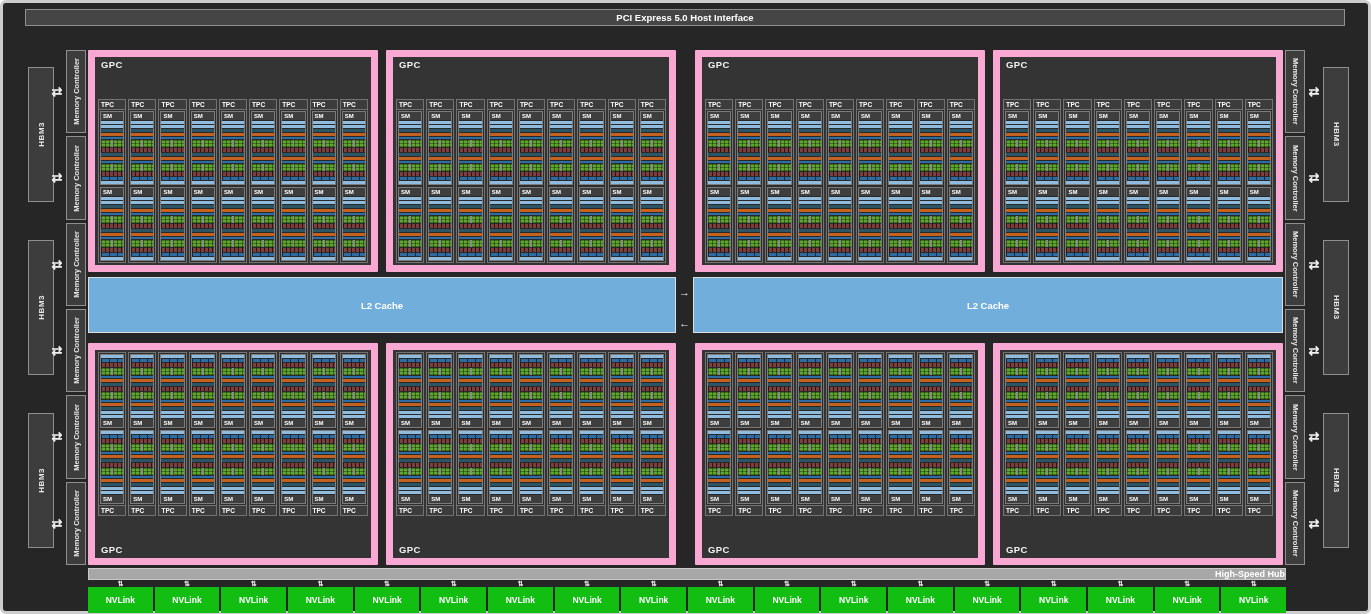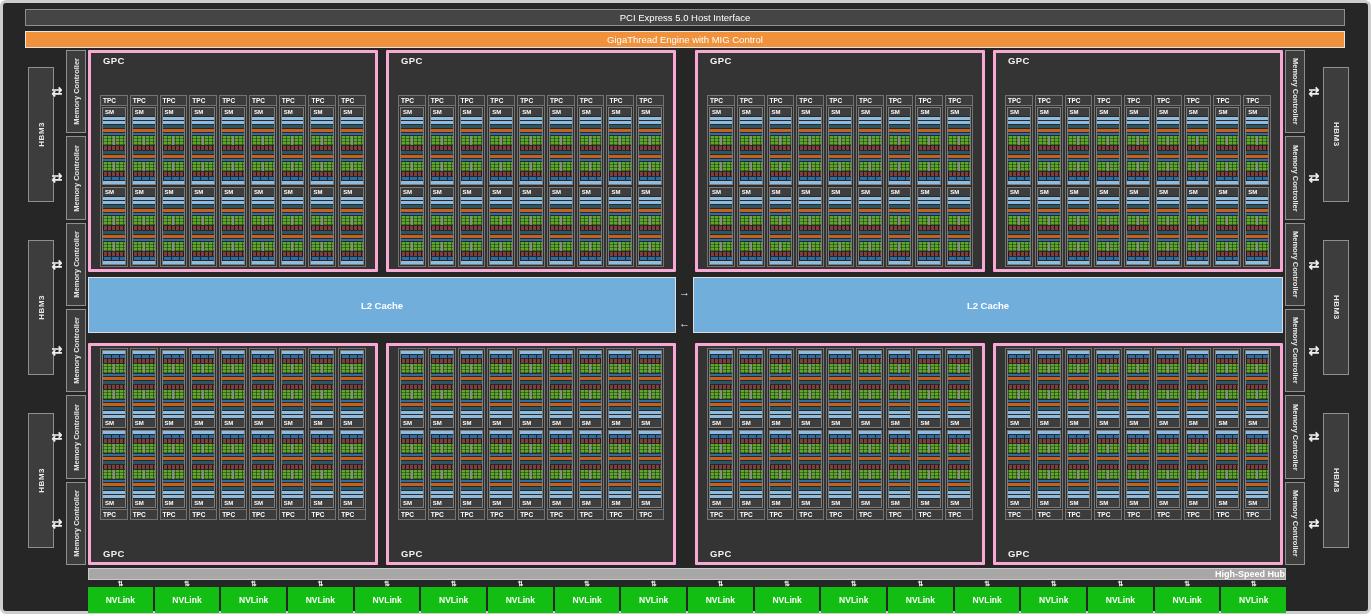--- a/index.html
+++ b/index.html
@@ -1,19 +1,19 @@
 <!DOCTYPE html>
 <html><head>
 <meta charset="utf-8">
 <style>
   html,body{margin:0;padding:0;background:#ffffff;}
   .stage{position:relative;width:1371px;height:614px;font-family:"Liberation Sans",sans-serif;-webkit-font-smoothing:antialiased;}
   .die{position:absolute;inset:0;background:#262626;border:3px solid #cdcdcd;border-radius:6px;box-sizing:border-box;}
   .die > *{position:absolute;}
-  .bar{left:22px;width:1320px;height:17px;display:flex;align-items:center;justify-content:center;color:#fff;font-size:9.5px;font-weight:normal;box-sizing:border-box;}
+  .bar{left:22px;width:1320px;height:17px;display:flex;align-items:center;justify-content:center;color:#fff;font-size:9.5px;font-weight:bold;box-sizing:border-box;}
   .pci{top:6px;background:#454545;border:1px solid #8f8f8f;}
   .giga{top:28px;background:#F0913C;border:1px solid #e6e6e6;}
 
   
   .hbm-col{top:47px;height:515px;width:26px;display:flex;flex-direction:column;}
   .hbm-col.left{left:25px;} .hbm-col.right{left:1320px;}
   .hbm{height:135px;background:#3d3d3d;border:1px solid #8f8f8f;box-sizing:border-box;display:flex;align-items:center;justify-content:center;color:#e8e8e8;font-size:8px;font-weight:bold;letter-spacing:.5px;}
   .hbm-col .hbm:nth-child(1){margin-top:17px;} .hbm-col .hbm:nth-child(2){margin-top:38px;} .hbm-col .hbm:nth-child(3){margin-top:38px;}
   .mc-col{top:47px;height:515px;width:20px;display:flex;flex-direction:column;gap:3px;}
   .mc-col.left{left:63px;} .mc-col.right{left:1282px;}
@@ -21,21 +21,21 @@
   .vup{writing-mode:vertical-rl;transform:rotate(180deg);white-space:nowrap;}
   .vdown{writing-mode:vertical-rl;white-space:nowrap;}
   .arr-col{top:47px;height:515px;width:18px;display:flex;flex-direction:column;gap:3px;}
   .arr-col.left{left:45px;} .arr-col.right{left:1302px;}
   .arr-cell{flex:1;display:flex;align-items:center;justify-content:center;color:#efefef;font-size:13px;font-weight:bold;}
 
   
   .gpc-row{left:85px;width:1195px;height:222px;display:flex;gap:8px;}
   .gpc-row.top{top:47px;} .gpc-row.bottom{top:340px;}
   .gpc-row .gpc:nth-child(3){margin-left:11px;}
-  .gpc{flex:1;background:#343434;border:3px solid #f9a8d4;box-sizing:border-box;display:flex;flex-direction:column;padding:2px 9px;border-radius:1px;gap:28px;}
+  .gpc{flex:1;background:#343434;border:7px solid #f9a8d4;box-sizing:border-box;display:flex;flex-direction:column;padding:2px 3px;border-radius:1px;gap:28px;}
   .gpc.flip{flex-direction:column-reverse;}
   .gpc-label{height:12px;line-height:12px;color:#f2f2f2;font-size:9.5px;font-weight:bold;padding-left:3px;letter-spacing:.4px;}
   .tpc-strip{flex:1;display:flex;gap:2px;min-height:0;}
   .tpc{flex:1;background:#2d2d2d;border:1px solid #737373;box-sizing:border-box;display:flex;flex-direction:column;min-width:0;}
   .tpc.flip{flex-direction:column-reverse;}
   .tpc-label{height:9px;line-height:9px;background:#3c3c3c;color:#fff;font-size:6.5px;font-weight:bold;padding-left:2px;border-bottom:1px solid #737373;}
   .tpc.flip .tpc-label{border-bottom:none;border-top:1px solid #737373;}
   .tpc-body{flex:1;display:flex;flex-direction:column;gap:2px;padding:1px;min-height:0;}
   .tpc.flip .tpc-body{flex-direction:column-reverse;}
   .sm{flex:1;display:flex;flex-direction:column;gap:1px;background:#282828;border:1px solid #7c7c7c;box-sizing:border-box;min-height:0;}
@@ -69,23 +69,20 @@
   .nvl-block{flex:1;background:#12BE12;display:flex;align-items:center;justify-content:center;color:#fff;font-size:8.5px;font-weight:bold;}
 </style>
 </head>
 <body>
 
 <div class="stage">
   <div class="die">
     <div class="bar pci">
       <span>PCI Express 5.0 Host Interface</span>
     </div>
-    <div class="bar giga">
-      <span>GigaThread Engine with MIG Control</span>
-    </div>
 
     <div class="hbm-col left" id="hbm-left">
         <div class="hbm">
           <div class="vup">HBM3</div>
         </div>
         <div class="hbm">
           <div class="vup">HBM3</div>
         </div>
         <div class="hbm">
           <div class="vup">HBM3</div>

